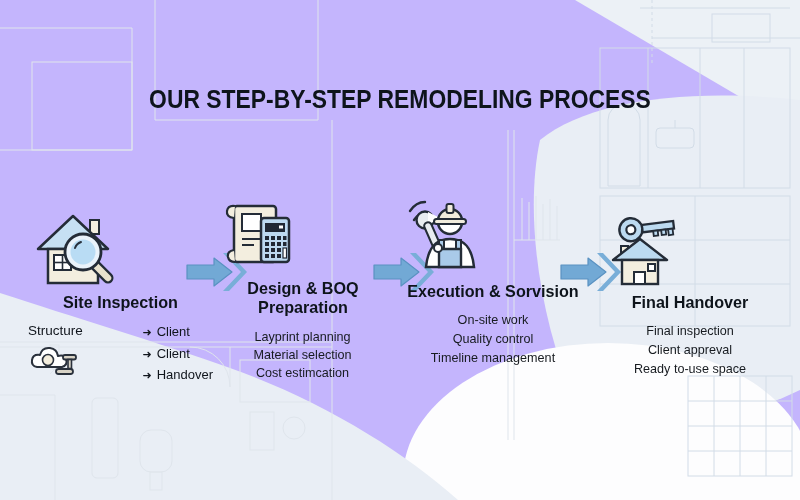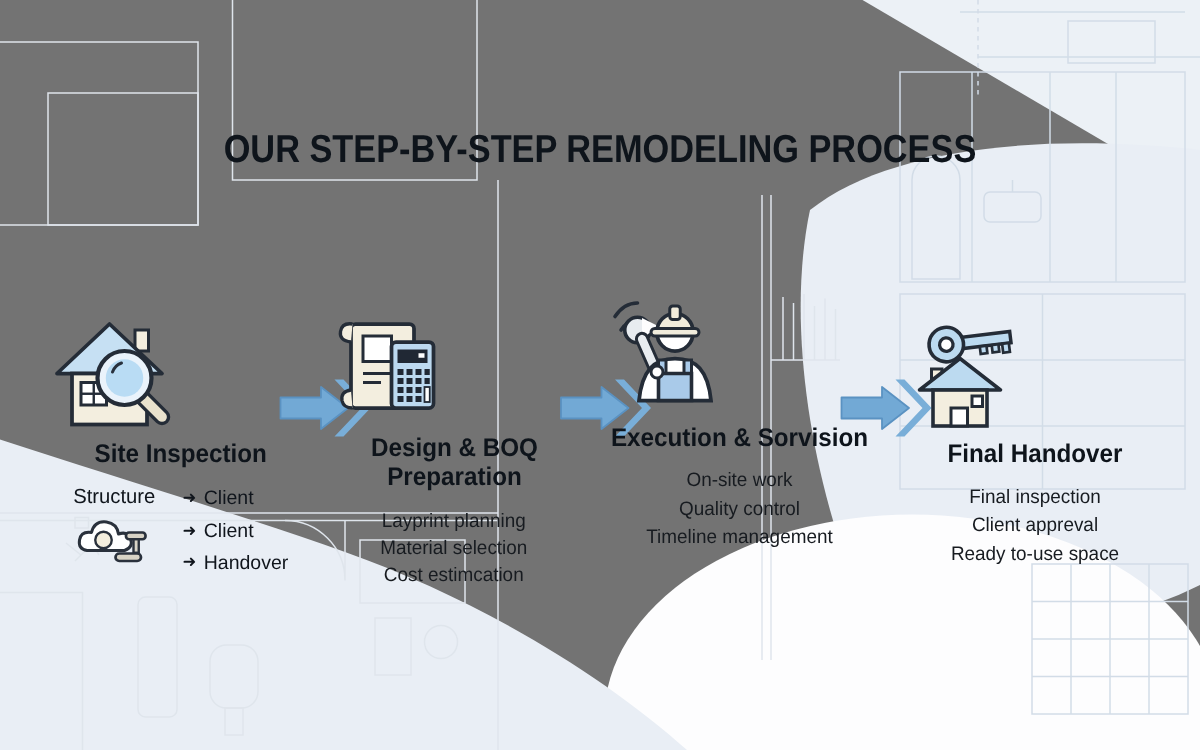--- a/index.html
+++ b/index.html
@@ -1,18 +1,18 @@
 <!DOCTYPE html>
 <html><head>
 <meta charset="utf-8">
 <style>
   html,body { margin:0; padding:0; background:#ffffff; }
   .canvas {
     position:relative; width:800px; height:500px; overflow:hidden;
-    background:#737373; font-family:"Liberation Sans", sans-serif;
+    background:#c4b5fd; font-family:"Liberation Sans", sans-serif;
     color:#10151c;
   }
   svg { display:block; }
   .bg { position:absolute; left:0; top:0; }
 
   .title {
     position:absolute; top:84px; left:0; width:800px; text-align:center;
     font-size:26px; font-weight:bold; margin:0; letter-spacing:0;
     transform:scaleX(.88); transform-origin:50% 50%; white-space:nowrap;
     color:#0e141b;
@@ -26,21 +26,21 @@
   }
   .step2 .step-title { max-width:122px; }
   .items {
     list-style:none; margin:11px 0 0; padding:0;
     font-size:13px; line-height:18px; font-weight:500; color:#171b20;
     transform:scaleX(.97); transform-origin:50% 0;
   }
   .step3 .items, .step4 .items { line-height:19px; margin-top:9px; }
 
   
-  .s1-list { display:flex; justify-content:center; gap:18px; margin-top:9px; text-align:left; }
+  .s1-list { display:flex; justify-content:space-between; gap:18px; margin-top:9px; text-align:left; }
   .s1-left { display:flex; flex-direction:column; align-items:center; }
   .s1-label { font-size:13.5px; font-weight:500; line-height:20px; }
   .s1-items { list-style:none; margin:0; padding:0; font-size:13px; font-weight:500; }
   .s1-items li { display:flex; align-items:center; gap:5px; line-height:21.5px; }
   .bullet { font-size:11px; line-height:1; position:relative; top:1px; }
 
   .flow-arrow { position:absolute; top:250px; }
 </style>
 </head>
 <body>
@@ -159,21 +159,21 @@
     </div>
   </section>
 
   <span class="flow-arrow" style="left:184px;">
     <svg width="64" height="44" viewBox="0 0 64 44">
       <path d="M3,15 H30 V8 L48,22 L30,36 V29 H3 Z" fill="#72a9d5" stroke="#5a92c2" stroke-width="1.2" stroke-linejoin="round"></path>
       <path d="M45,3 L63,22 L45,41 L39,41 L57,22 L39,3 Z" fill="#79aed8"></path>
     </svg>
   </span>
 
-  <section class="step step2" style="left:215px; top:198px; width:175px;">
+  <section class="step step2" style="left:215px; top:188px; width:175px;">
     <span class="icon">
       <svg width="92" height="86" viewBox="0 0 92 86">
         <rect x="19" y="18" width="42" height="56" rx="3" fill="#f3eedf" stroke="#242c37" stroke-width="2.5"></rect>
         <path d="M19,30 q-8,-1 -7,-7 q1,-6 8,-5" fill="#f3eedf" stroke="#242c37" stroke-width="2.2"></path>
         <path d="M19,62 q-7,1 -6,7 q1,5 7,5" fill="#f3eedf" stroke="#242c37" stroke-width="2.2"></path>
         <rect x="27" y="26" width="19" height="17" fill="#ffffff" stroke="#242c37" stroke-width="2"></rect>
         <line x1="27" y1="51" x2="45" y2="51" stroke="#242c37" stroke-width="2"></line>
         <line x1="27" y1="57" x2="39" y2="57" stroke="#242c37" stroke-width="2"></line>
         <rect x="46" y="30" width="28" height="44" rx="3" fill="#bcd9f0" stroke="#242c37" stroke-width="2.5"></rect>
         <rect x="50" y="35" width="20" height="9" fill="#202834"></rect>

